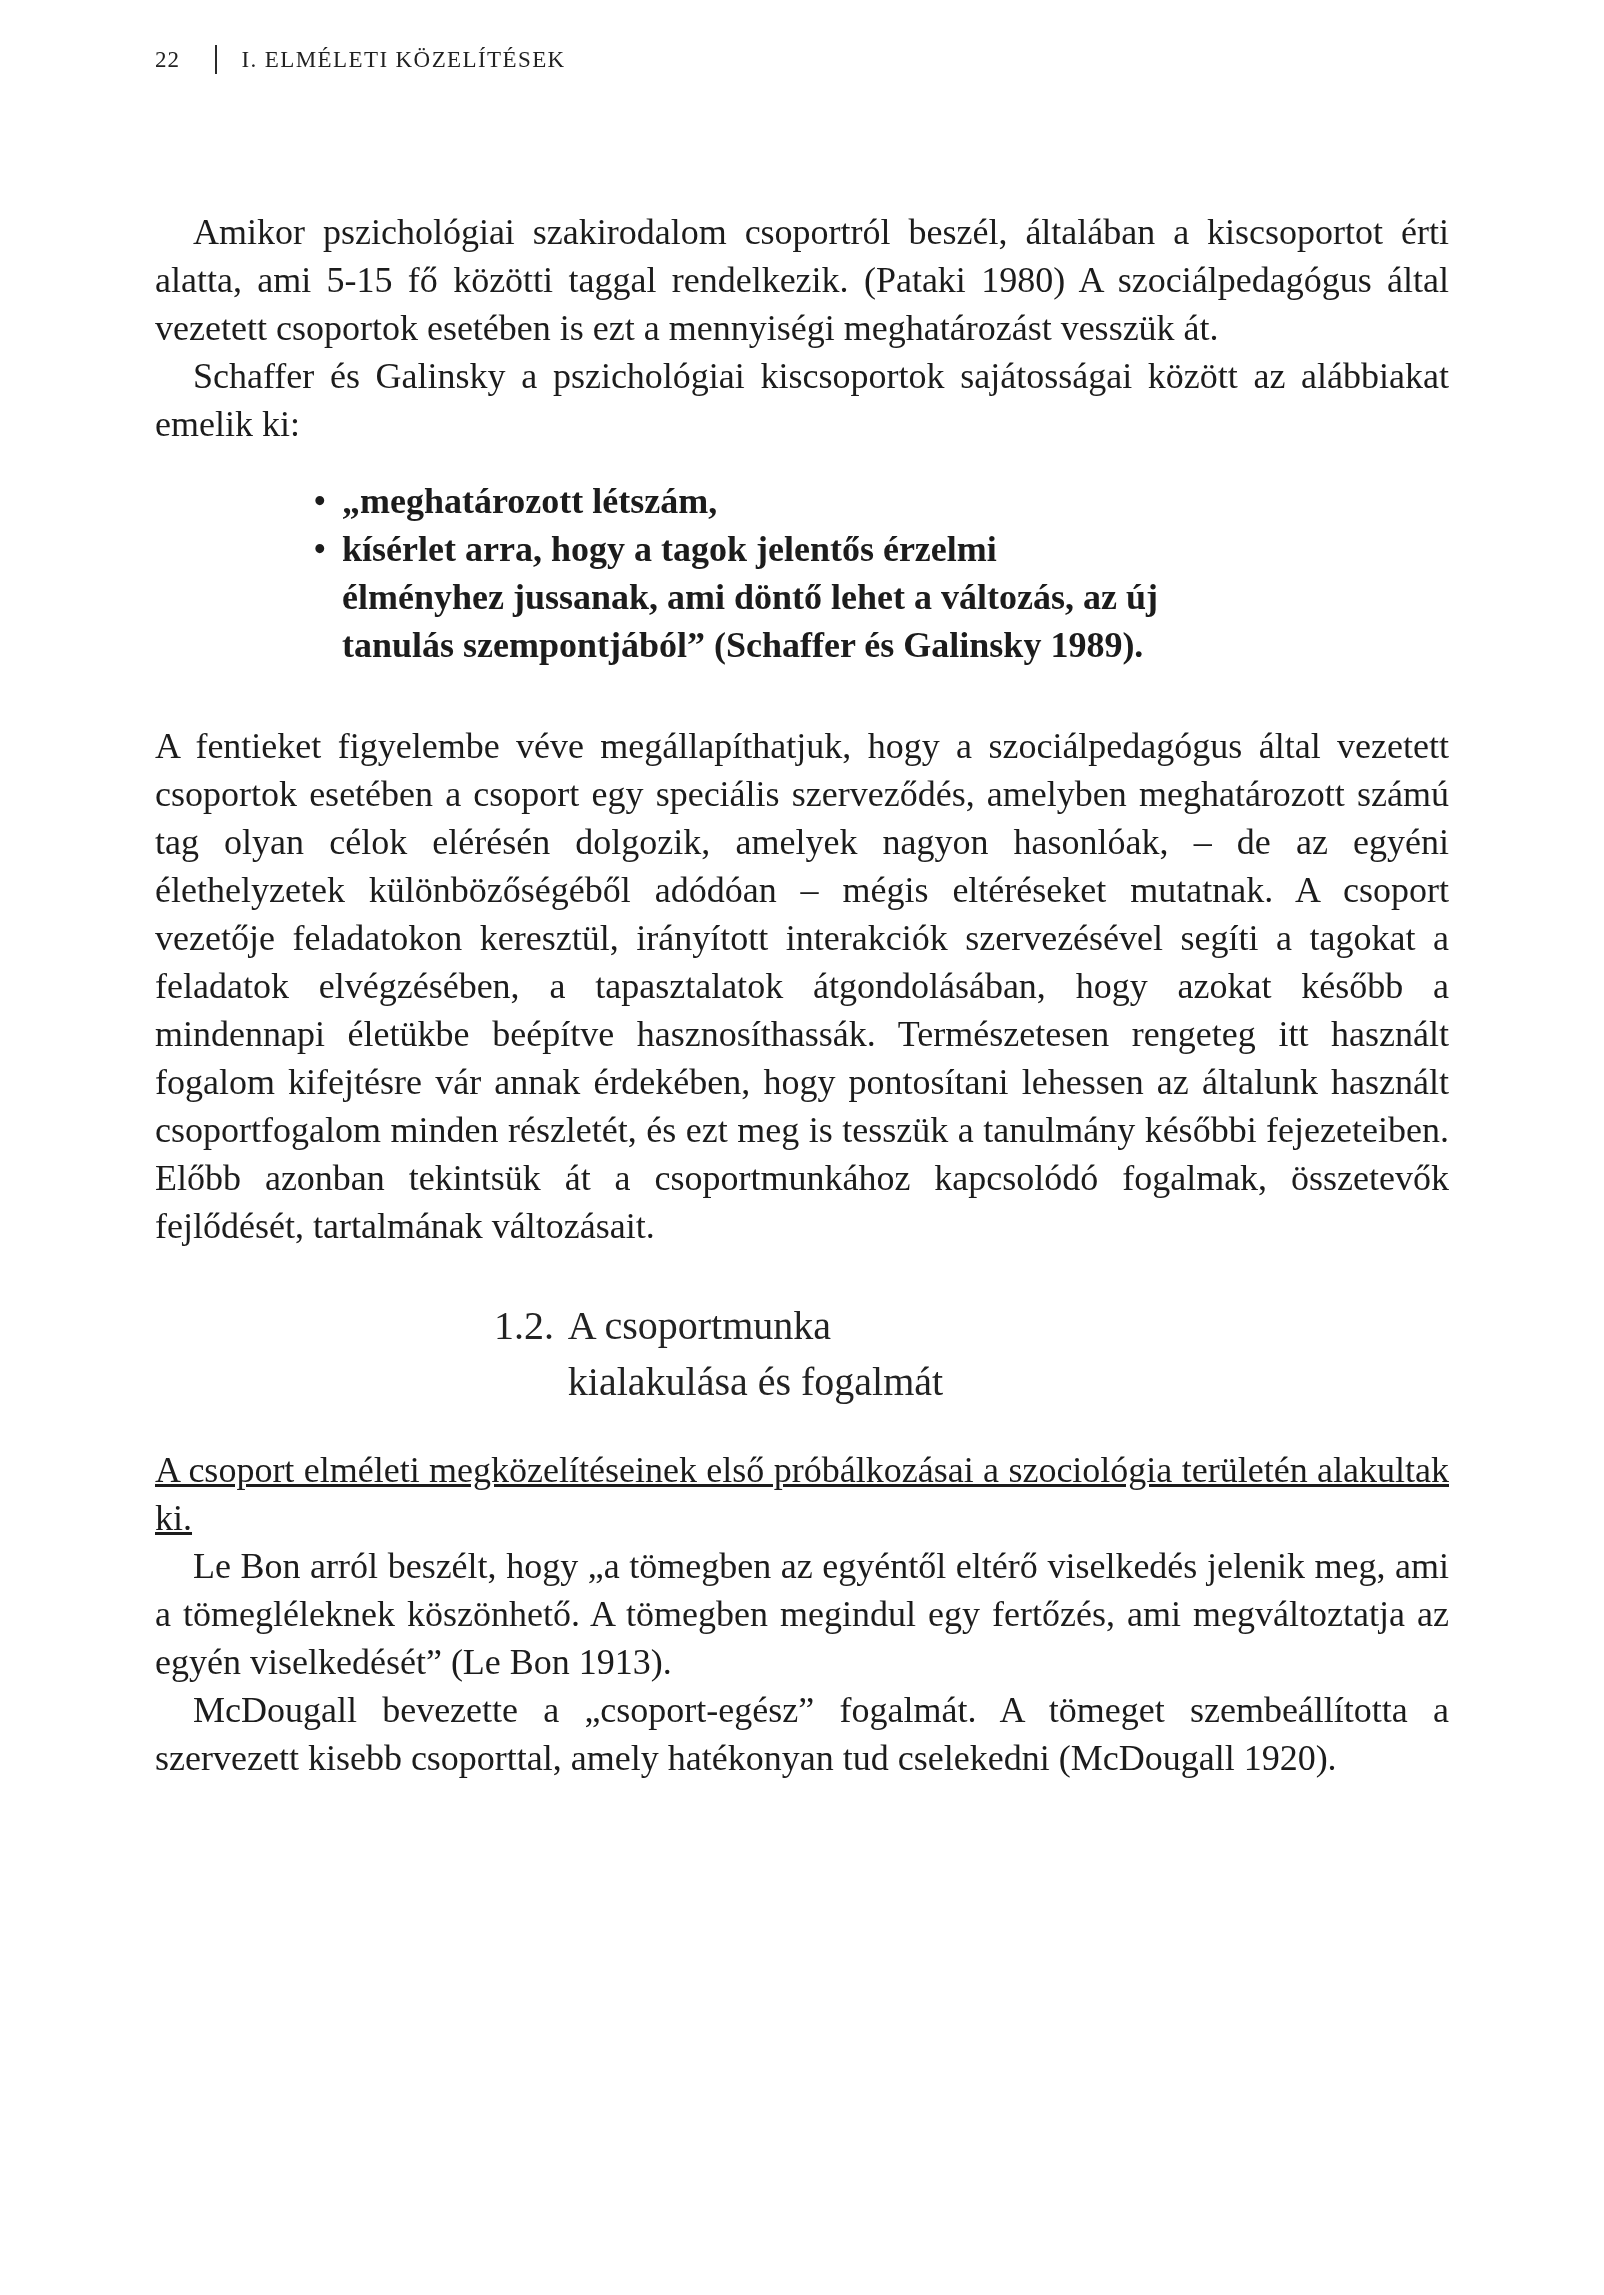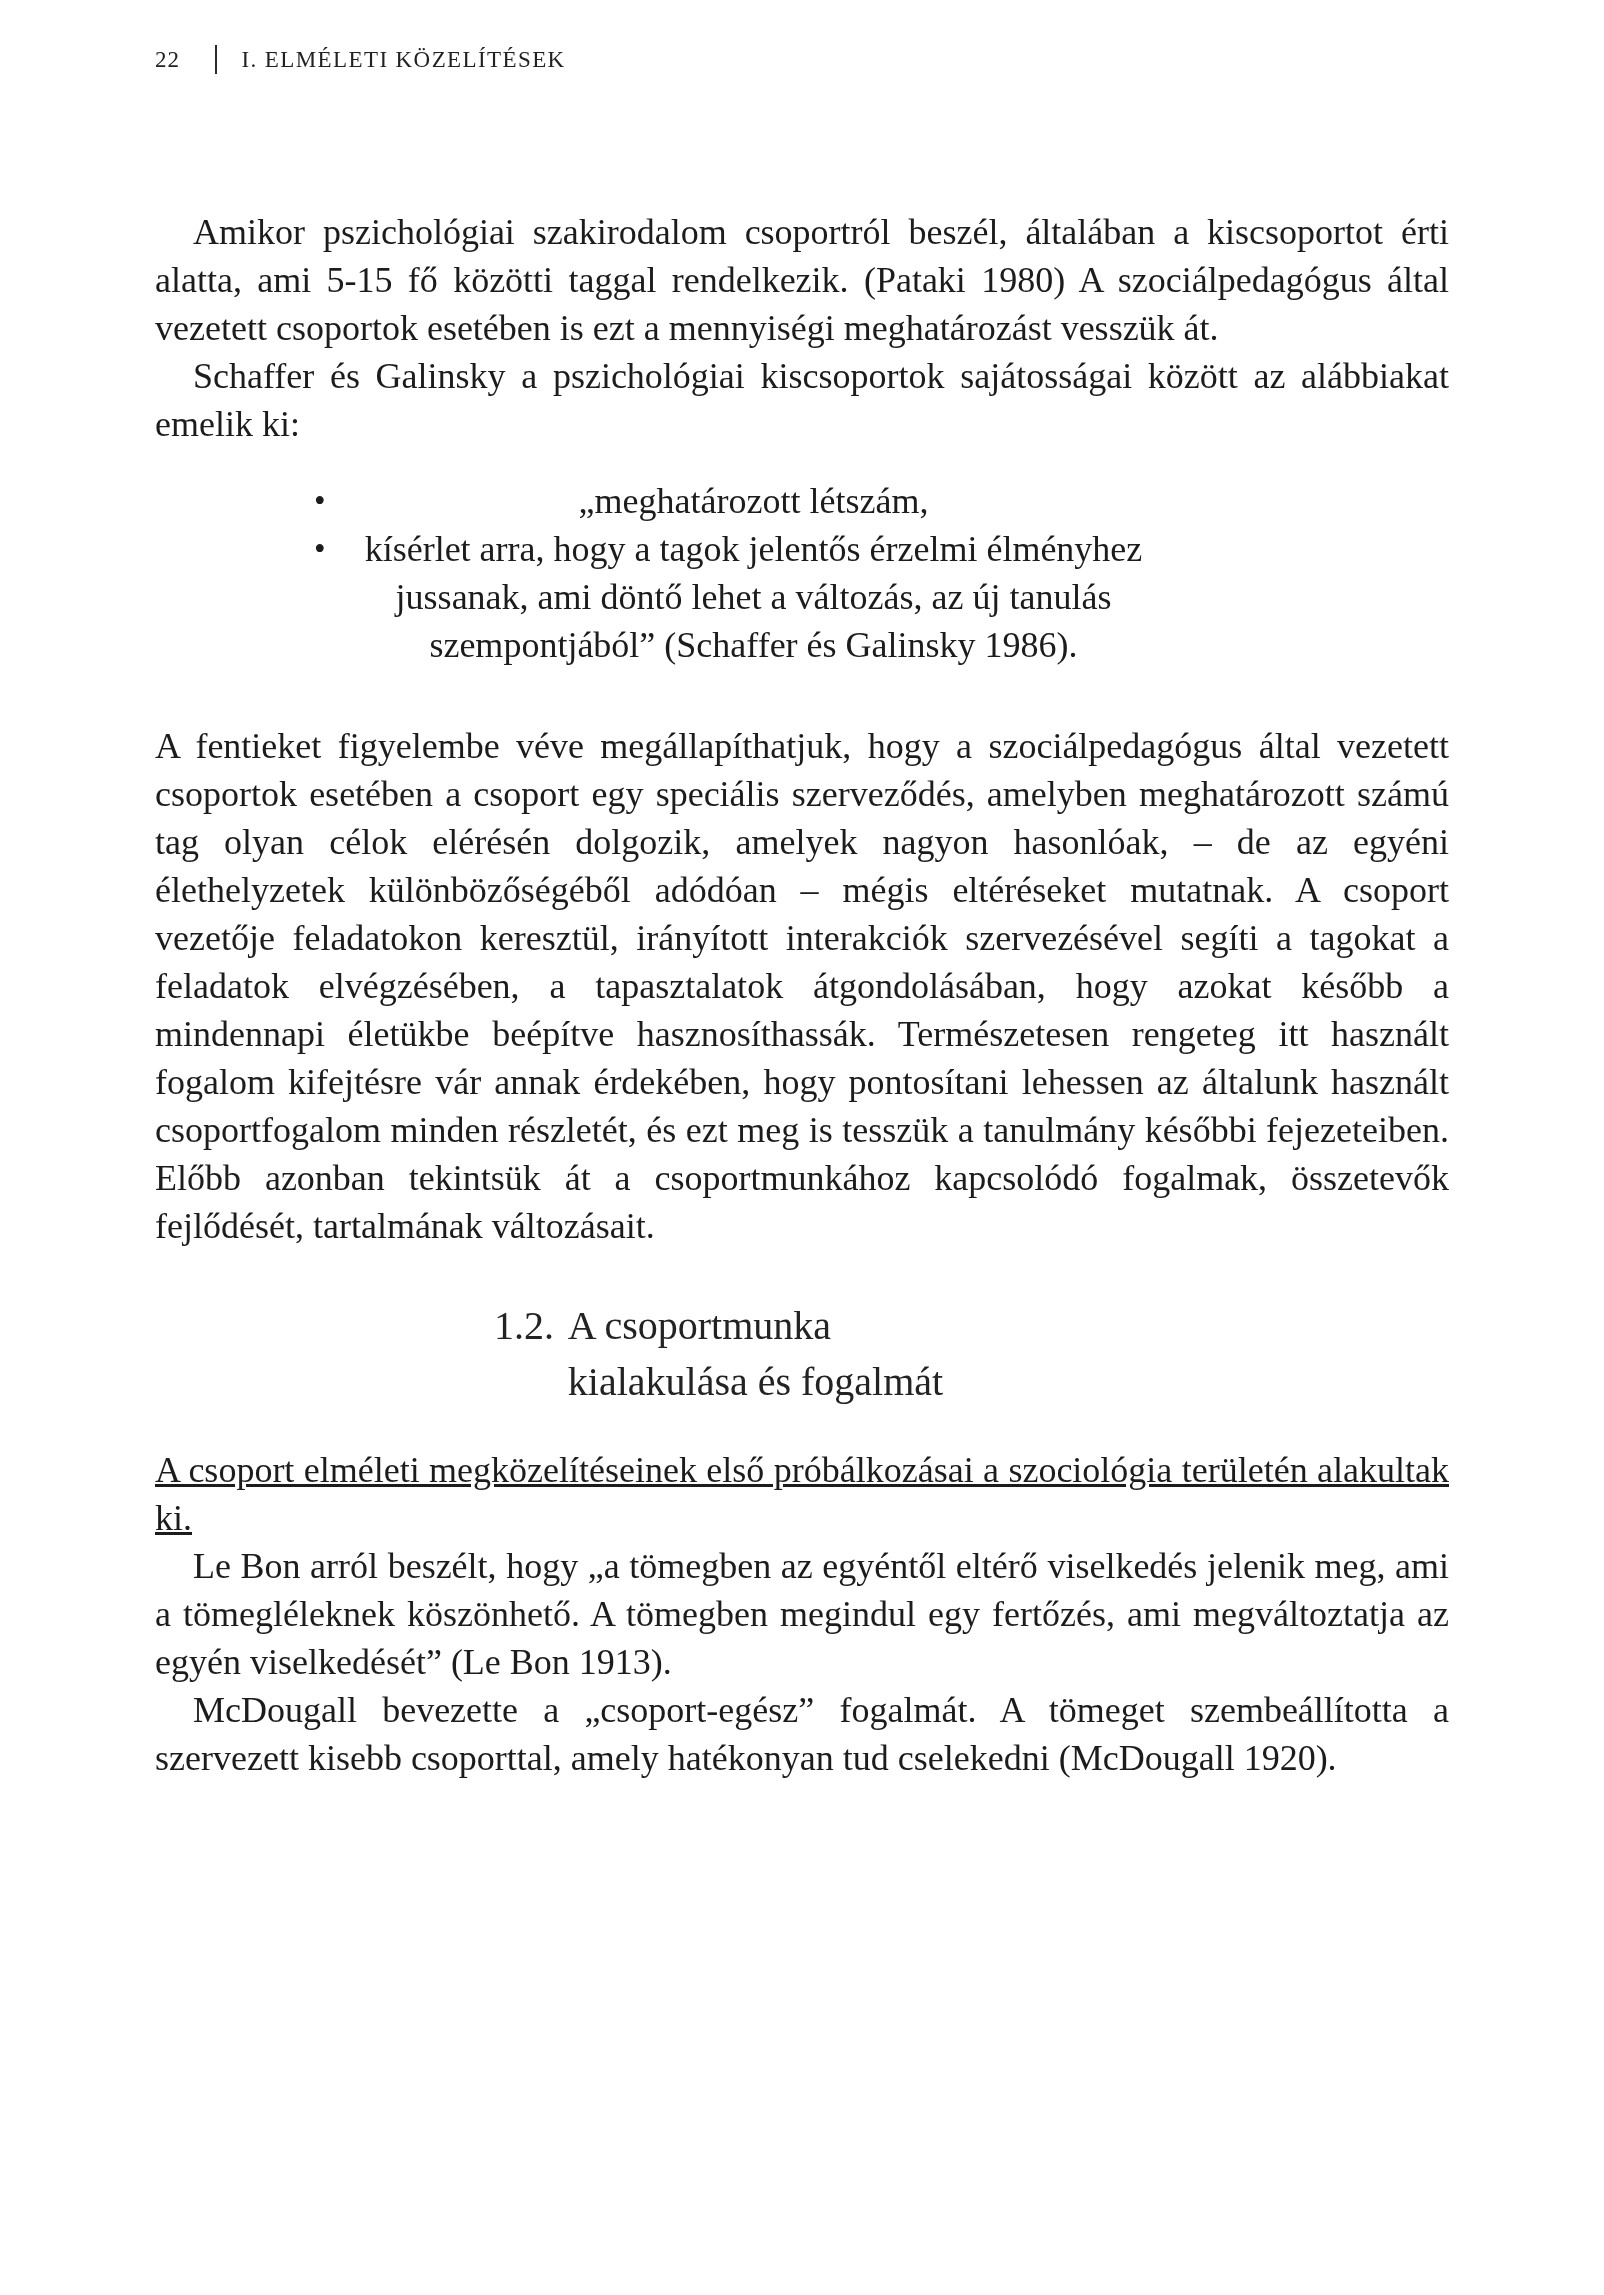--- a/index.html
+++ b/index.html
@@ -40,21 +40,22 @@
 
   ul.bullets {
     list-style: none;
     margin: 29px 0 0 159px;
     padding: 0;
     width: 851px;
   }
   ul.bullets li {
     position: relative;
     padding-left: 28px;
-    text-align: center;
+    text-align: left;
+    font-weight: bold;
   }
   ul.bullets li::before {
     content: "\2022";
     position: absolute;
     left: 0;
     top: 0;
     line-height: 48px;
     font-size: 33px;
     color: #1c1c1c;
   }
@@ -90,21 +91,21 @@
     <span class="chapter">I. ELMÉLETI KÖZELÍTÉSEK</span>
   </div>
 
   <div class="body-text">
 
     <p class="indent para-1">Amikor pszichológiai szakirodalom csoportról beszél, általában a kiscsoportot érti alatta, ami 5-15 fő közötti taggal rendelkezik. (Pataki 1980) A szociálpedagógus által vezetett csoportok esetében is ezt a mennyiségi meghatározást vesszük át.</p>
     <p class="indent">Schaffer és Galinsky a pszichológiai kiscsoportok sajátosságai között az alábbiakat emelik ki:</p>
 
     <ul class="bullets">
       <li>„meghatározott létszám,</li>
-      <li>kísérlet arra, hogy a tagok jelentős érzelmi élményhez jussanak, ami döntő lehet a változás, az új tanulás szempontjából” (Schaffer és Galinsky 1986).</li>
+      <li>kísérlet arra, hogy a tagok jelentős érzelmi élményhez jussanak, ami döntő lehet a változás, az új tanulás szempontjából” (Schaffer és Galinsky 1989).</li>
     </ul>
 
     <p class="para-3">A fentieket figyelembe véve megállapíthatjuk, hogy a szociálpedagógus által vezetett csoportok esetében a csoport egy speciális szerveződés, amelyben meghatározott számú tag olyan célok elérésén dolgozik, amelyek nagyon hasonlóak, – de az egyéni élethelyzetek különbözőségéből adódóan – mégis eltéréseket mutatnak. A csoport vezetője feladatokon keresztül, irányított interakciók szervezésével segíti a tagokat a feladatok elvégzésében, a tapasztalatok átgondolásában, hogy azokat később a mindennapi életükbe beépítve hasznosíthassák. Természetesen rengeteg itt használt fogalom kifejtésre vár annak érdekében, hogy pontosítani lehessen az általunk használt csoportfogalom minden részletét, és ezt meg is tesszük a tanulmány későbbi fejezeteiben. Előbb azonban tekintsük át a csoportmunkához kapcsolódó fogalmak, összetevők fejlődését, tartalmának változásait.</p>
 
     <div class="section-heading">
       <span class="hnum">1.2.</span>
       <span class="hline1">A csoportmunka</span>
       <span class="hline2">kialakulása és fogalmát</span>
     </div>
 

